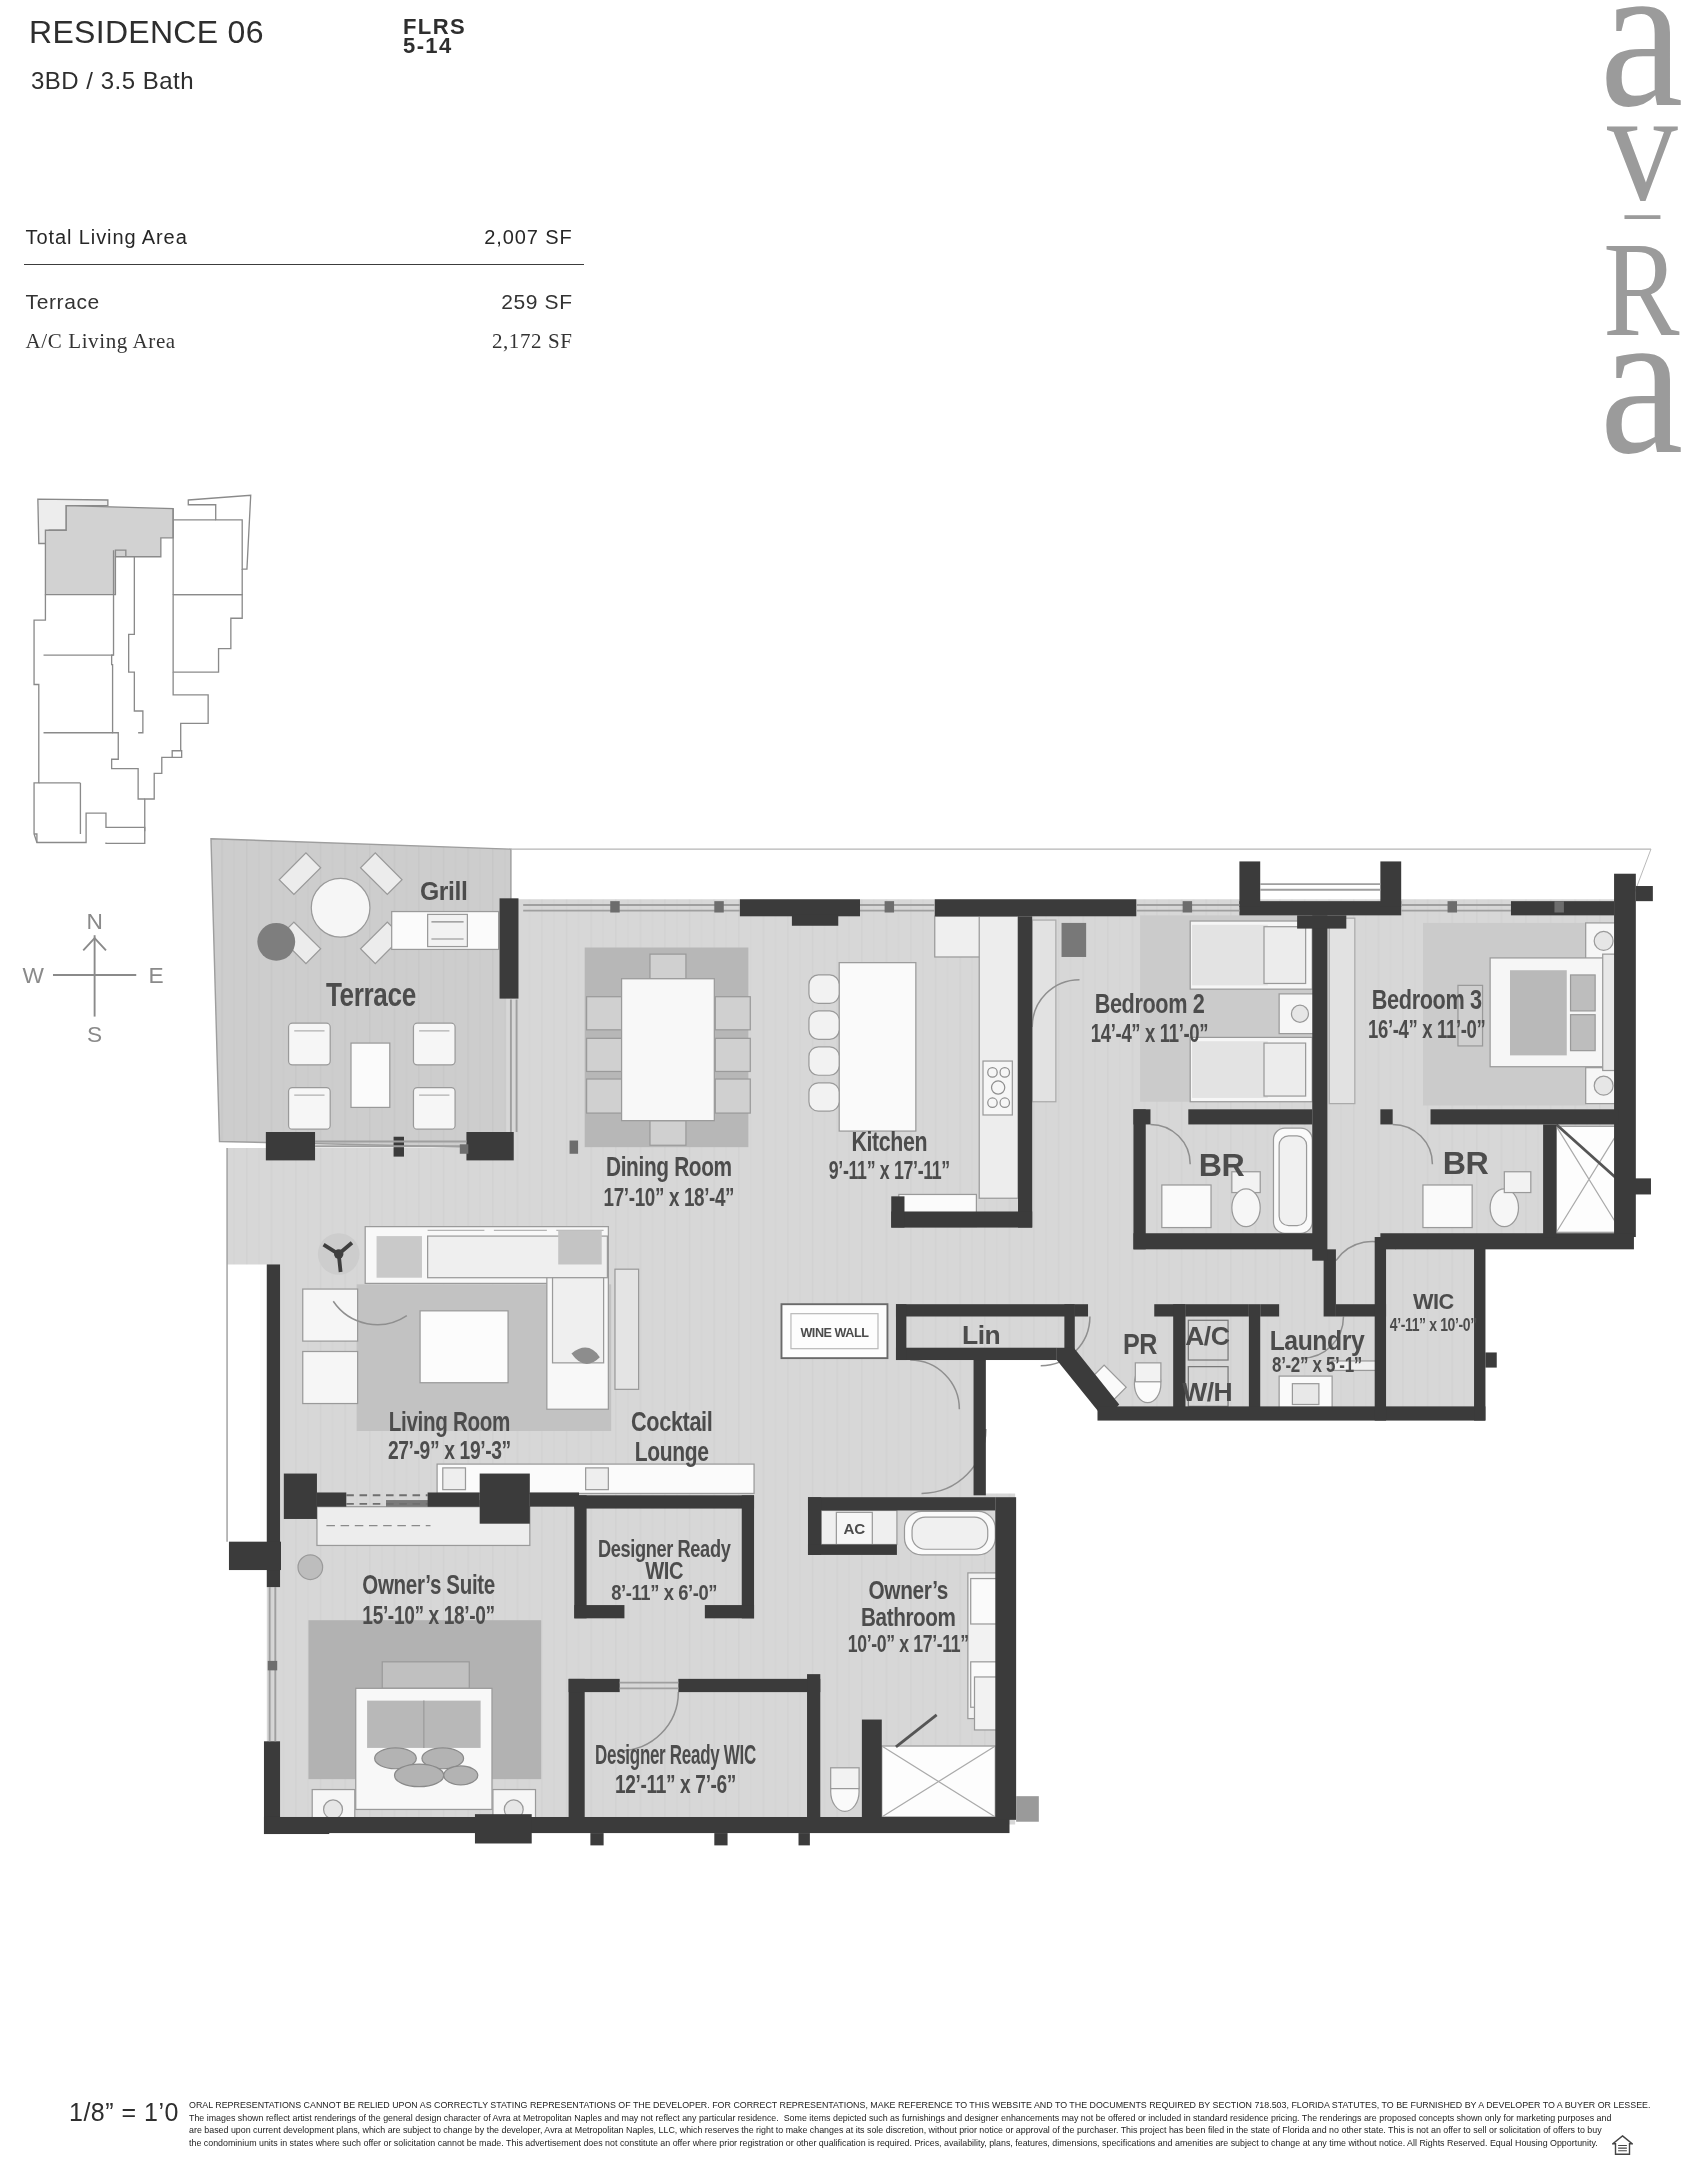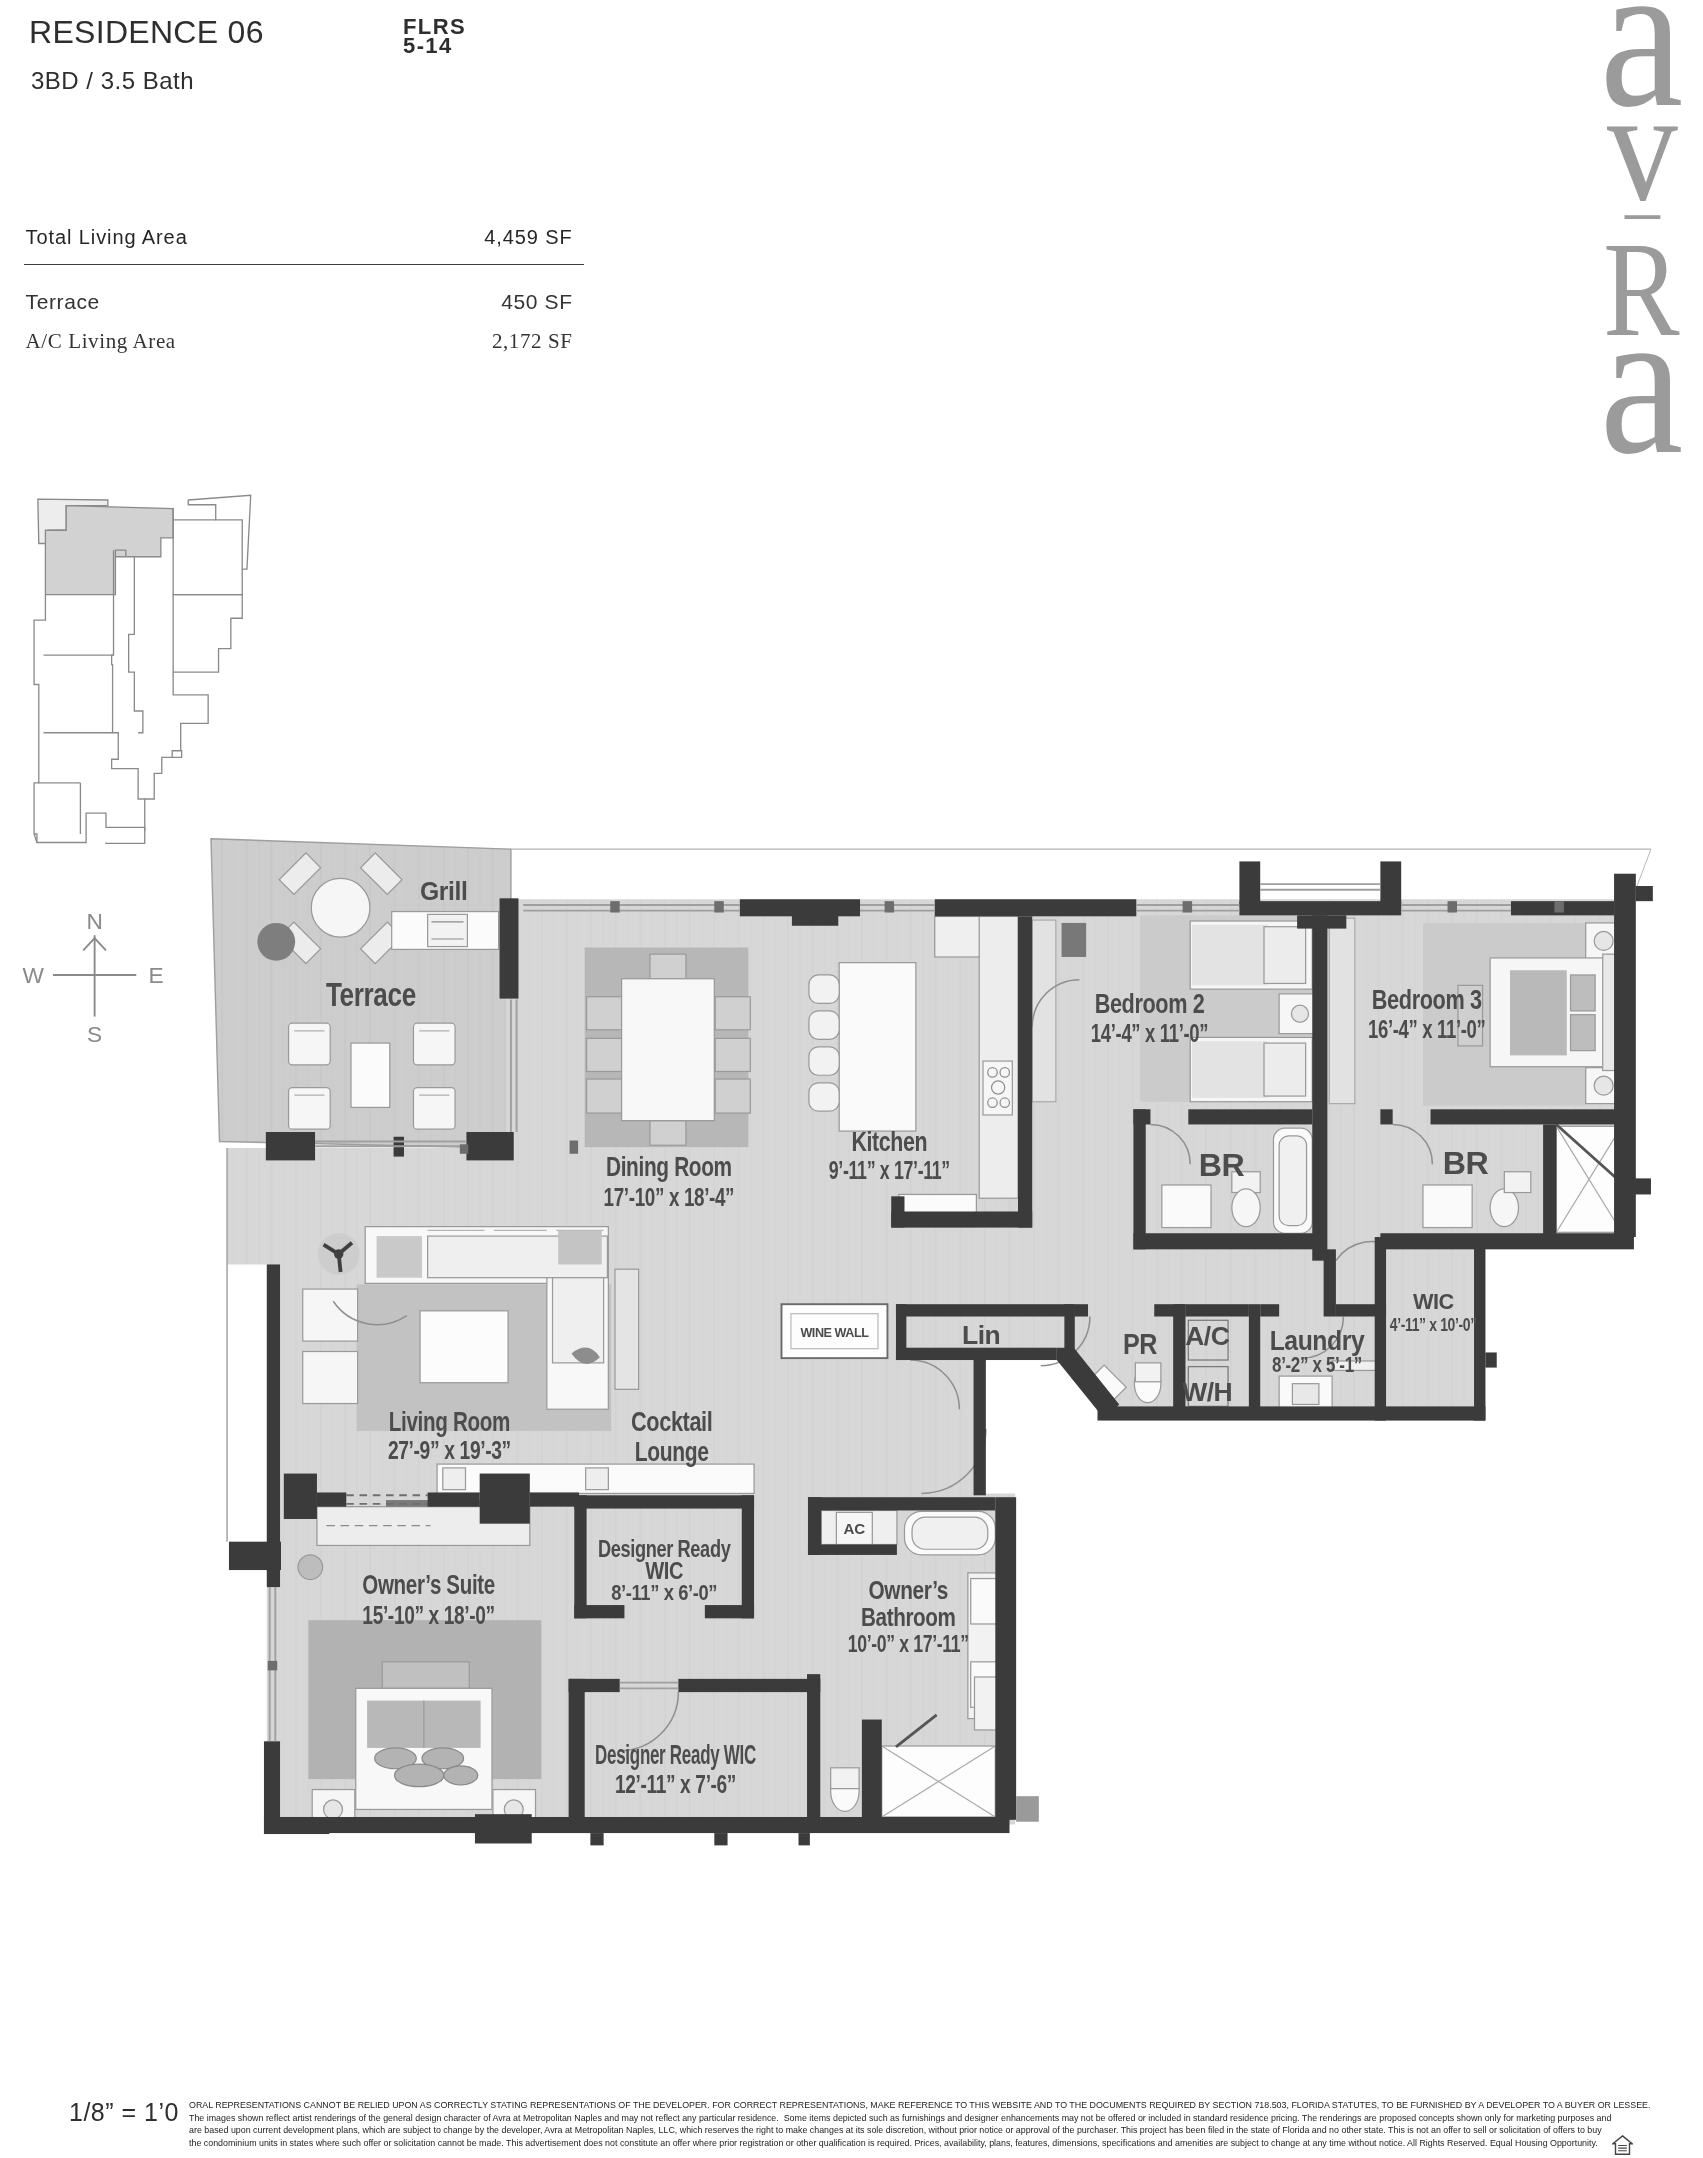--- a/index.html
+++ b/index.html
@@ -17,23 +17,23 @@
 #row2{top:331px;font-family:Liberation Serif, serif;}
 #scale{left:69px;top:2098px;font-size:25px;color:#2e2e2e;letter-spacing:0.5px;}
 #disc{left:189px;top:2099px;font-size:9.8px;line-height:12.7px;color:#1d1d1d;transform:scaleX(0.905);transform-origin:0 0;white-space:nowrap;}
 #disc .l1{font-size:9.8px;}
 </style>
 </head>
 <body>
 <div class="abs" id="title">RESIDENCE 06</div>
 <div class="abs" id="flrs">FLRS<br>5-14</div>
 <div class="abs" id="bd">3BD / 3.5 Bath</div>
-<div class="abs" id="tla">Total Living Area<span class="r">4,459 SF</span></div>
+<div class="abs" id="tla">Total Living Area<span class="r">2,007 SF</span></div>
 <div class="abs" id="rule"></div>
-<div class="abs row" id="row1">Terrace<span class="r">450 SF</span></div>
+<div class="abs row" id="row1">Terrace<span class="r">259 SF</span></div>
 <div class="abs row" id="row2">A/C Living Area<span class="r">2,172 SF</span></div>
 
 <svg class="abs" style="left:0;top:0" width="1703" height="2159" viewBox="0 0 1800 2281">
 <defs>
 <pattern id="wood" width="26" height="60" patternUnits="userSpaceOnUse">
 <rect width="26" height="60" fill="#d7d7d7"></rect>
 <rect x="0" width="1.5" height="60" fill="#d2d2d2"></rect>
 <rect x="13" width="1" height="60" fill="#d4d4d4"></rect>
 </pattern>
 <pattern id="woodT" width="26" height="60" patternUnits="userSpaceOnUse">

